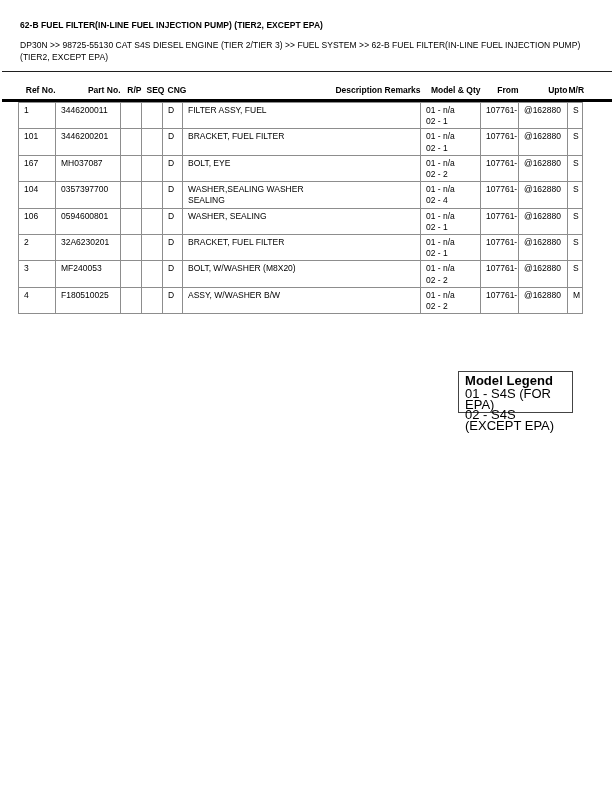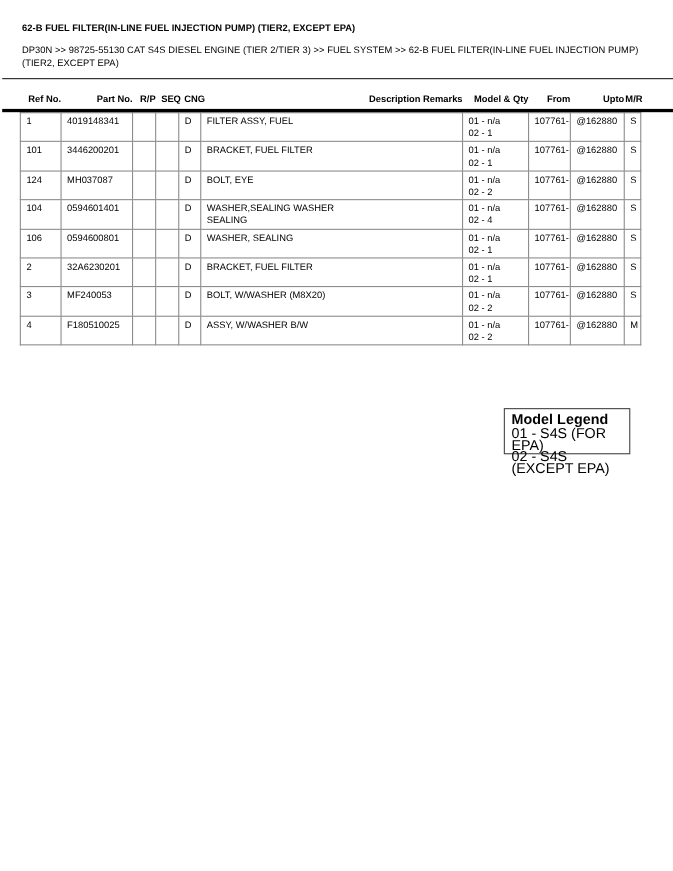--- a/index.html
+++ b/index.html
@@ -135,21 +135,21 @@
         <th>Description Remarks</th>
         <th>Model &amp; Qty</th>
         <th class="th-from">From</th>
         <th class="th-upto">Upto</th>
         <th class="th-mr">M/R</th>
       </tr>
     </thead>
     <tbody>
     <tr>
       <td>1</td>
-      <td>4019148341</td>
+      <td>3446200011</td>
       <td></td>
       <td></td>
       <td>D</td>
       <td>
             <div>FILTER ASSY, FUEL</div>
           </td>
       <td>
             <div>01 - n/a</div>
             <div>02 - 1</div>
           </td>
@@ -171,40 +171,40 @@
             <div>01 - n/a</div>
             <div>02 - 1</div>
           </td>
       <td>107761-</td>
       <td>@162880</td>
       <td>S</td>
     </tr>
 
 
     <tr>
-      <td>124</td>
+      <td>167</td>
       <td>MH037087</td>
       <td></td>
       <td></td>
       <td>D</td>
       <td>
             <div>BOLT, EYE</div>
           </td>
       <td>
             <div>01 - n/a</div>
             <div>02 - 2</div>
           </td>
       <td>107761-</td>
       <td>@162880</td>
       <td>S</td>
     </tr>
 
     <tr>
       <td>104</td>
-      <td>0594601401</td>
+      <td>0357397700</td>
       <td></td>
       <td></td>
       <td>D</td>
       <td>
             <div>WASHER,SEALING WASHER</div>
             <div>SEALING</div>
           </td>
       <td>
             <div>01 - n/a</div>
             <div>02 - 4</div>

